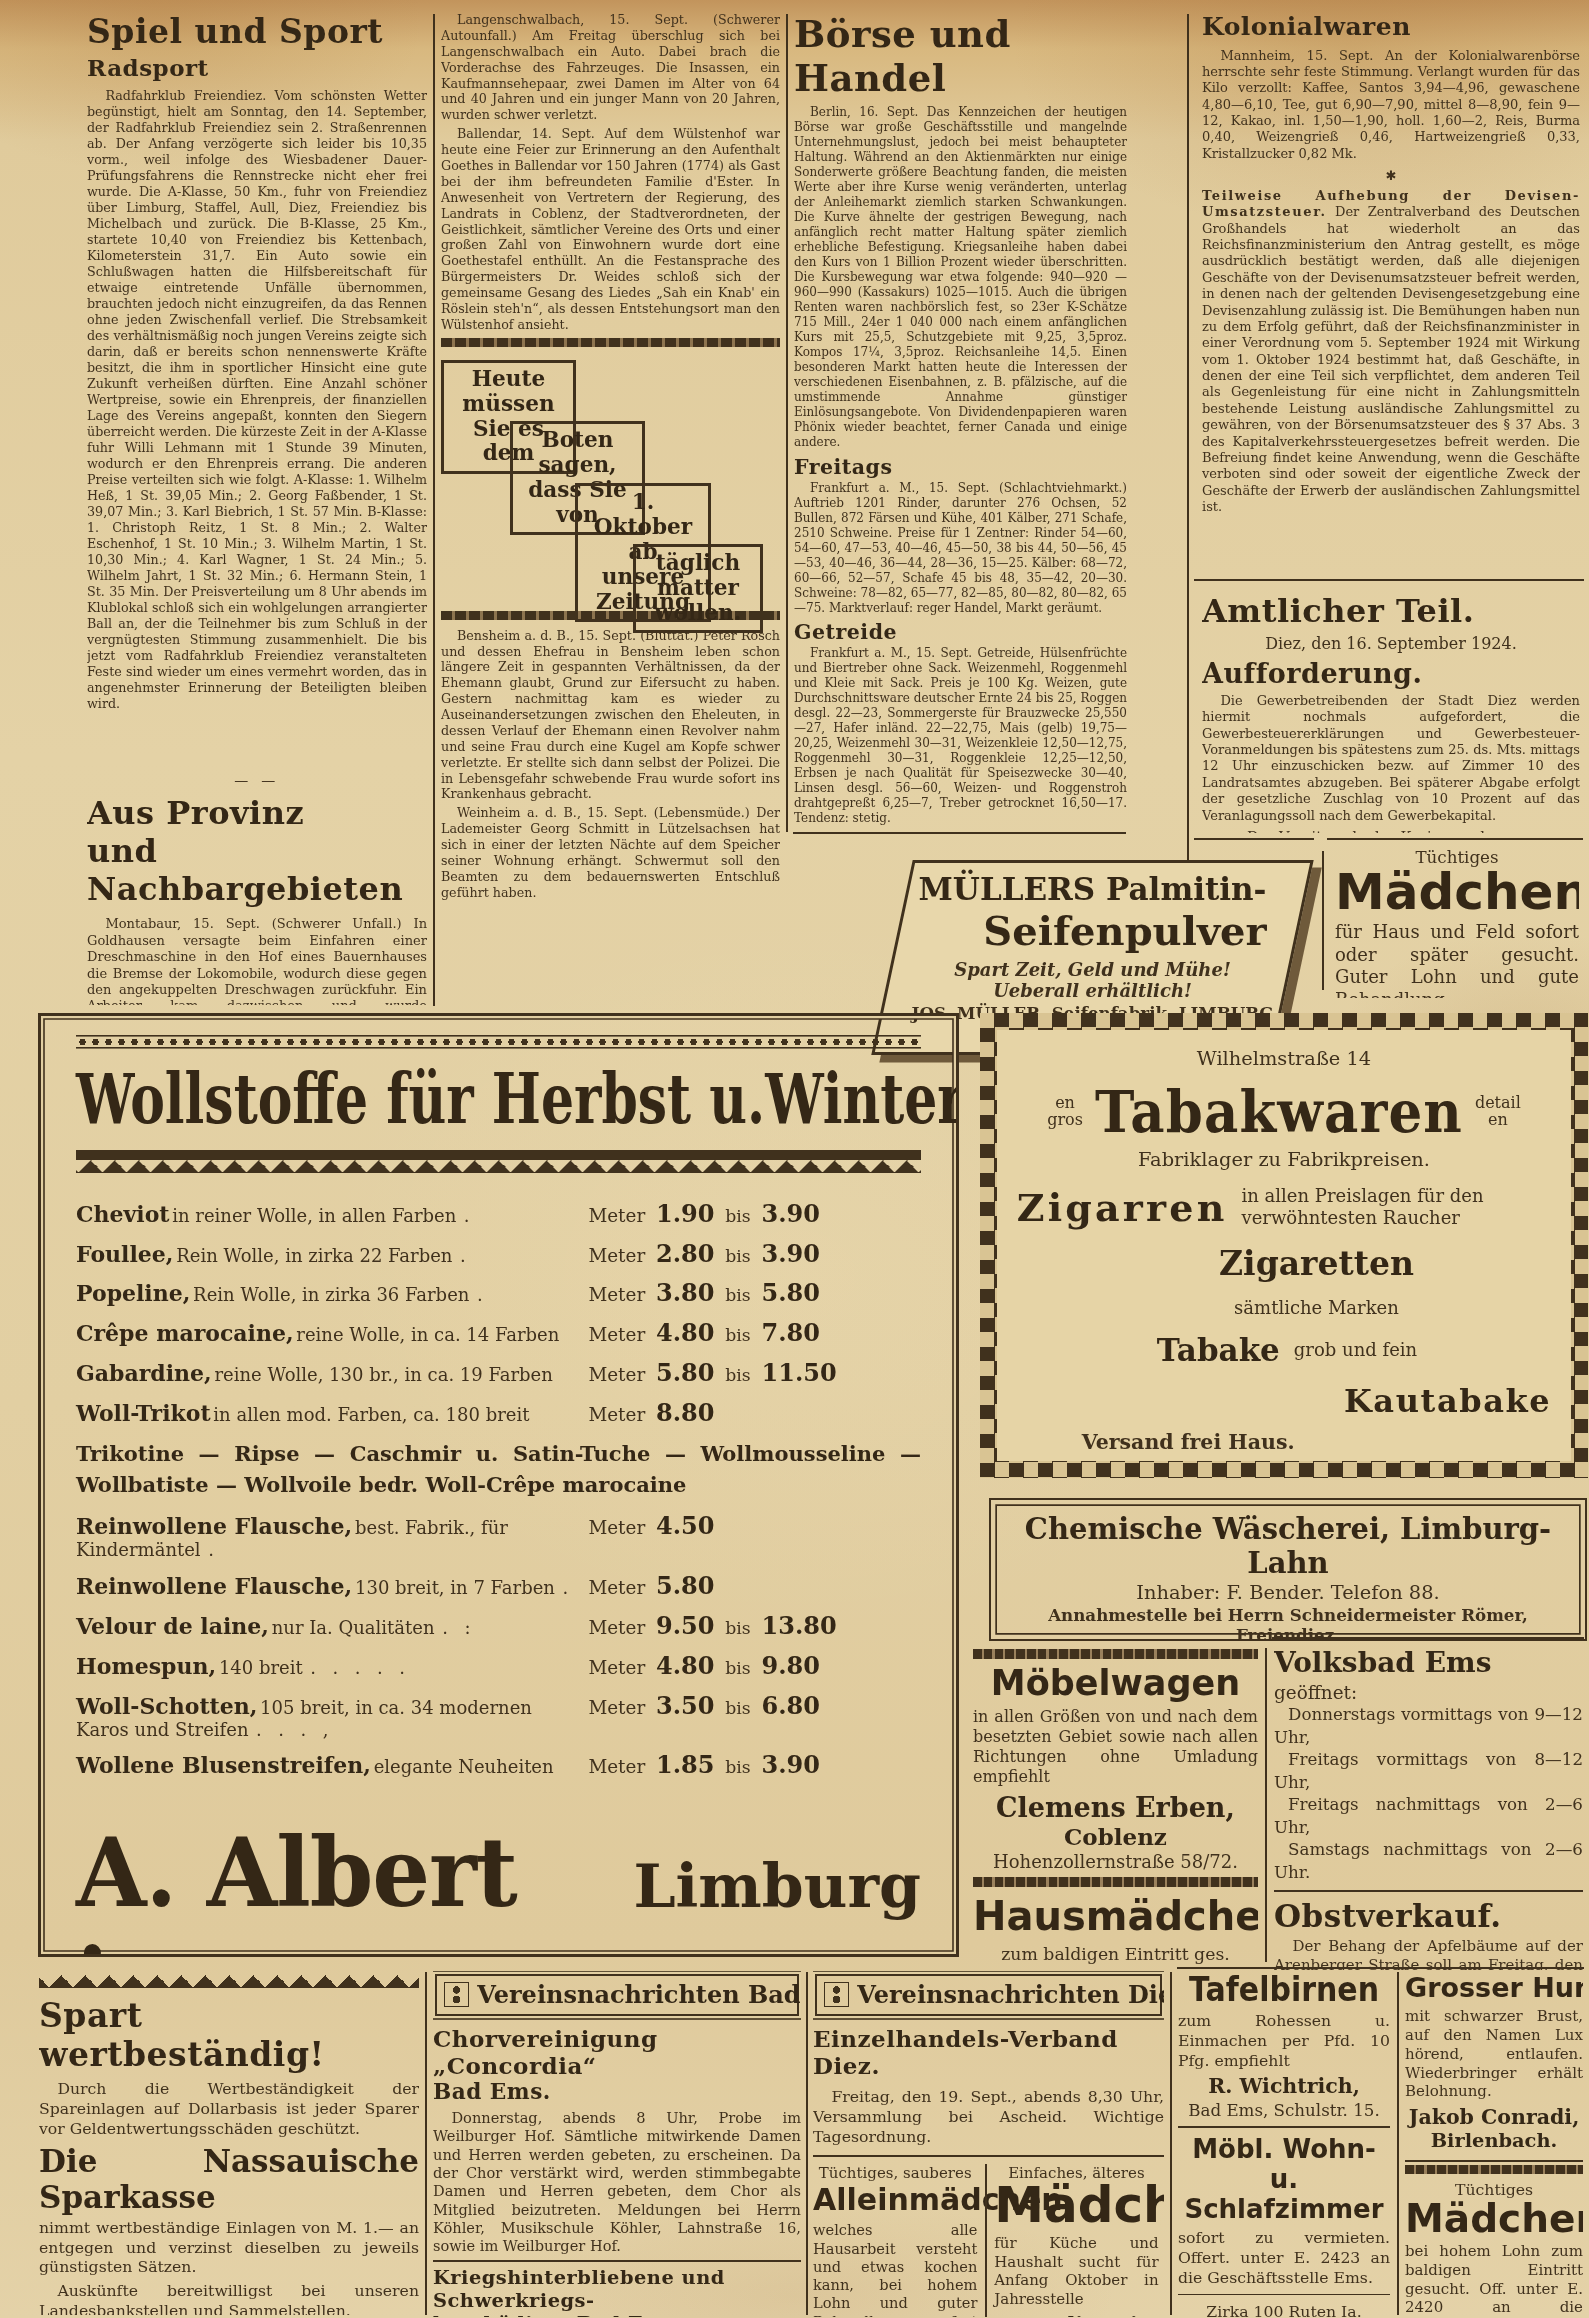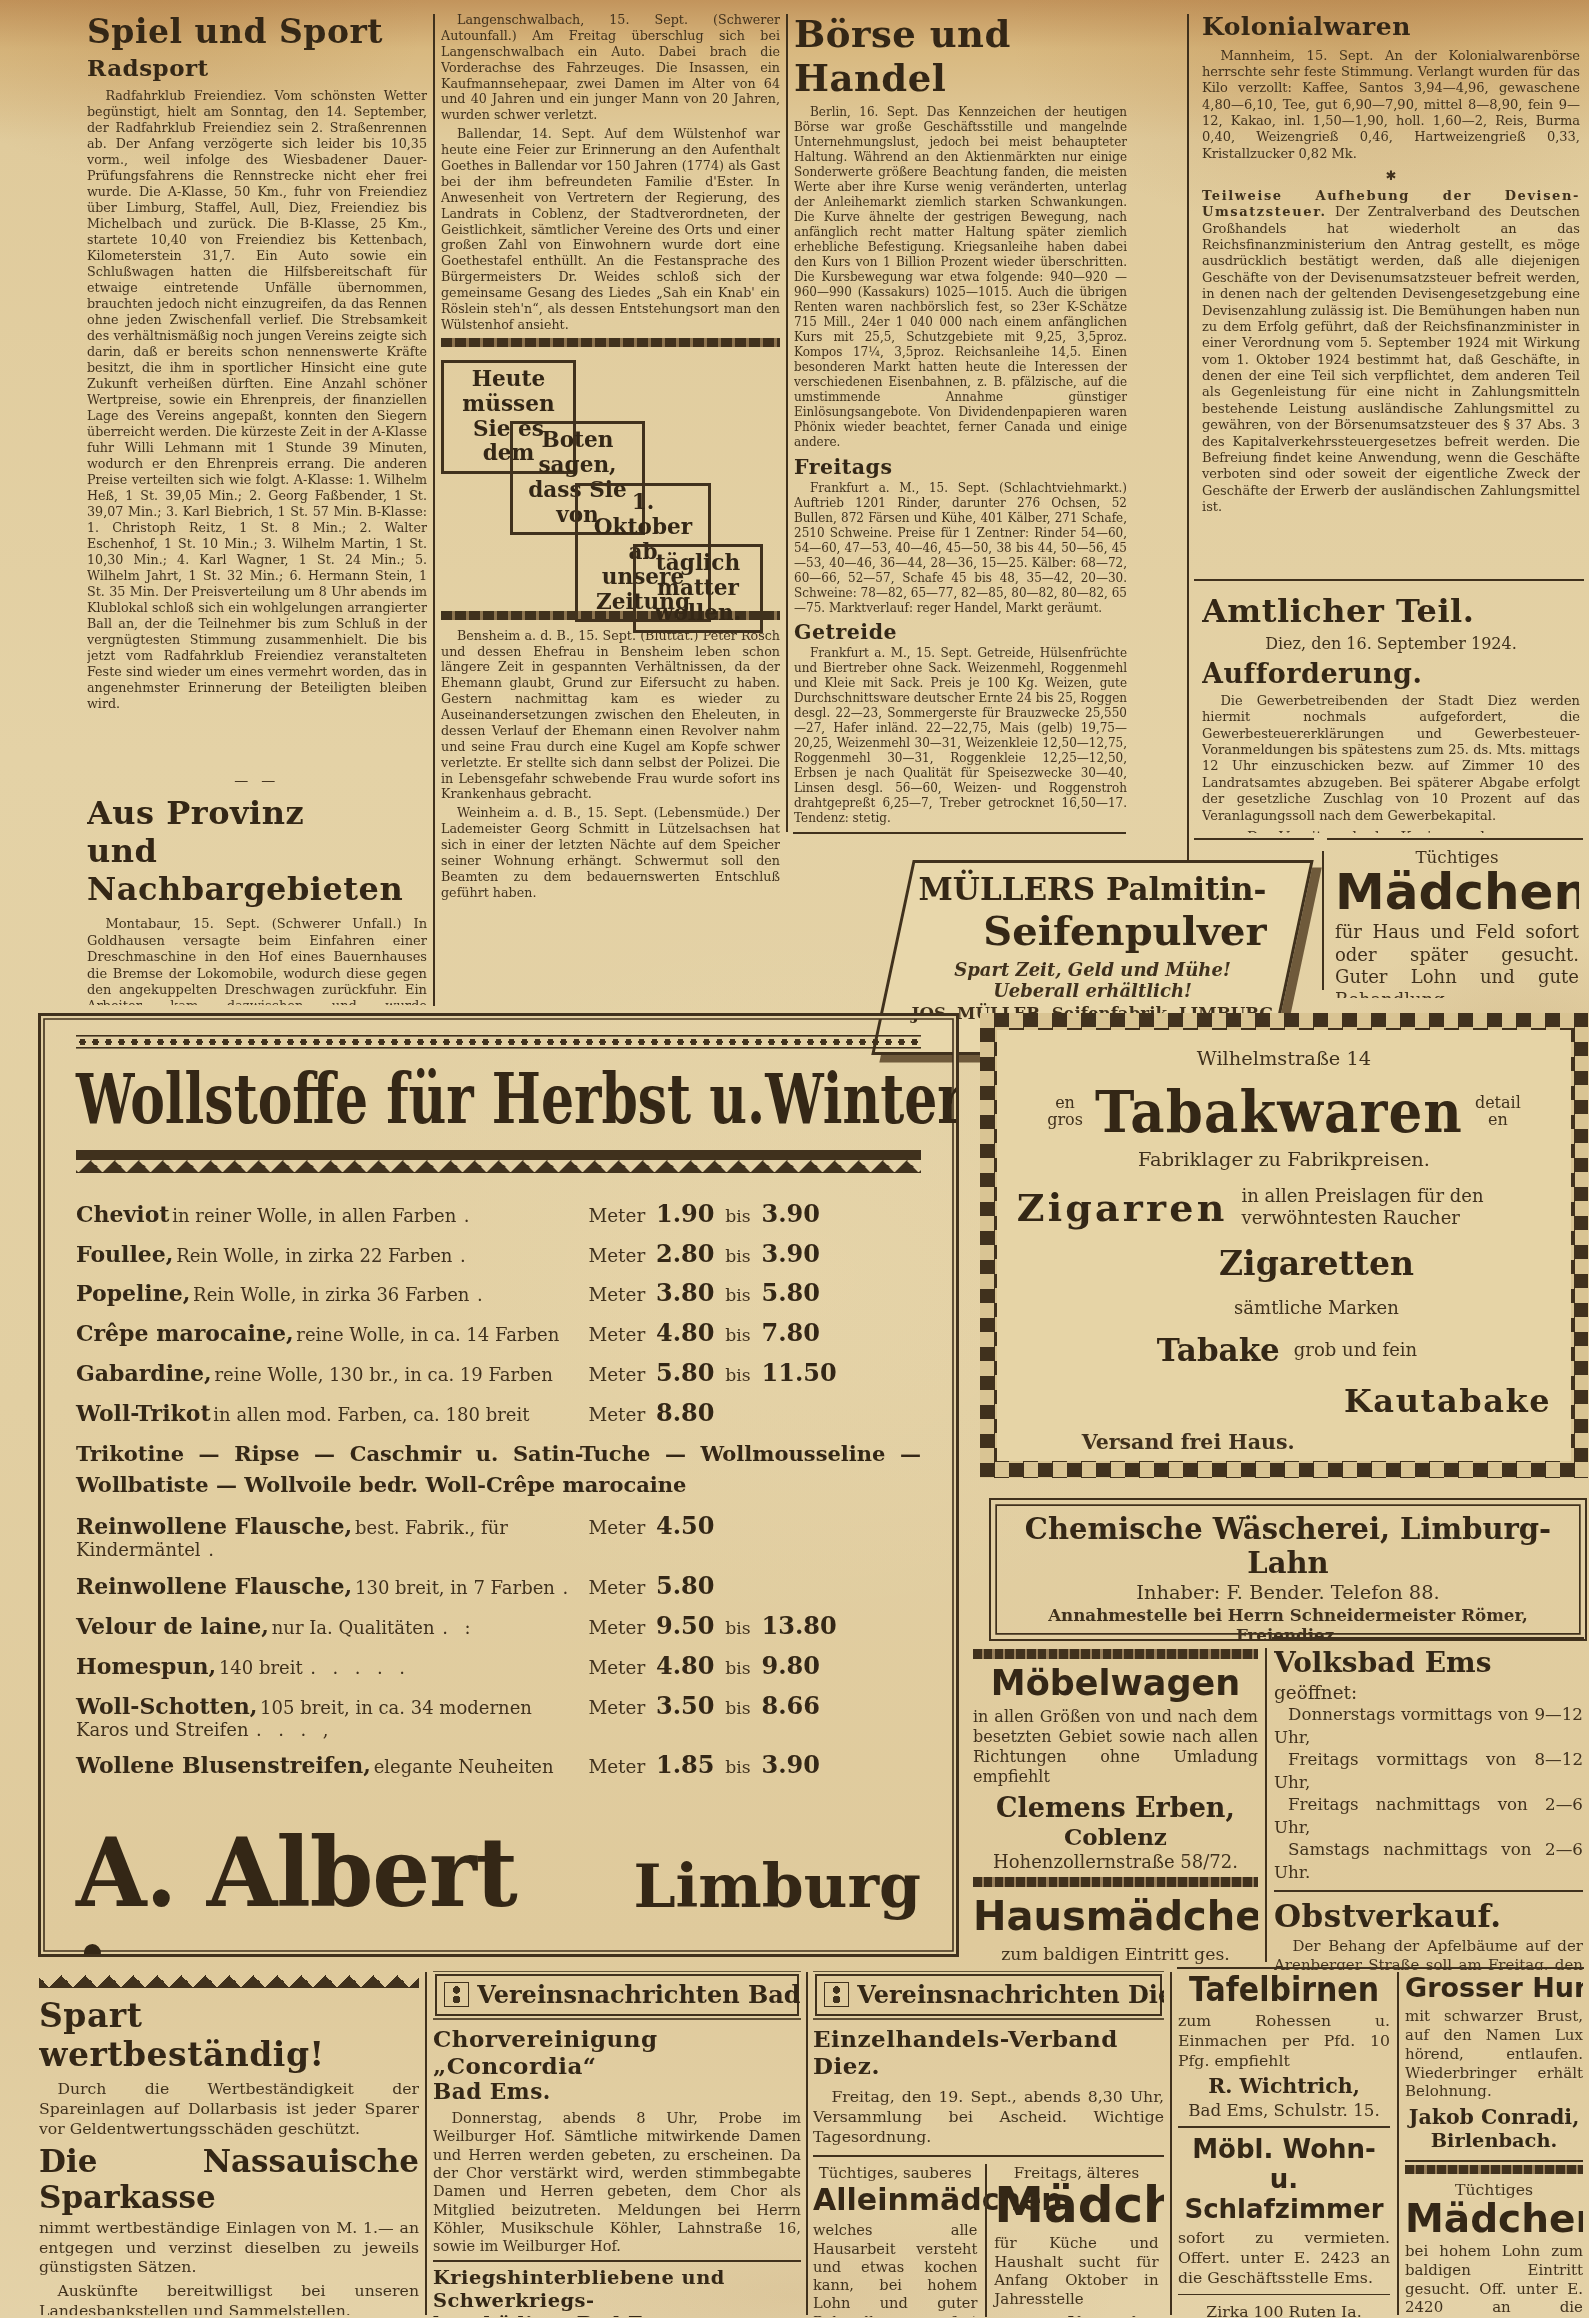--- a/index.html
+++ b/index.html
@@ -272,21 +272,21 @@
             <span class="wbis">bis</span>
             <span class="wval">9.80</span>
           </span>
         </div>
       <div class="wrow">
           <span class="wleft"><span class="wname">Woll-Schotten,</span> <span class="wdesc">105 breit, in ca. 34 modernen Karos und Streifen</span><span class="wdots">. . . ,</span></span>
           <span class="wright">
             <span class="wmeter">Meter</span>
             <span class="wval">3.50</span>
             <span class="wbis">bis</span>
-            <span class="wval">8.66</span>
+            <span class="wval">6.80</span>
           </span>
         </div>
       <div class="wrow">
           <span class="wleft"><span class="wname">Wollene Blusenstreifen,</span> <span class="wdesc">elegante Neuheiten</span><span class="wdots"></span></span>
           <span class="wright">
             <span class="wmeter">Meter</span>
             <span class="wval">1.85</span>
             <span class="wbis">bis</span>
             <span class="wval">3.90</span>
           </span>
@@ -407,21 +407,21 @@
     <div class="rule" style="margin:8.6px 0 3.2px;"></div>
     <div class="two-sub">
       <div class="sub-l">
         <div class="ad-pre" style="font-size:15px;">Tüchtiges, sauberes</div>
         <div class="ad-title" style="font-size:30px;">Alleinmädchen</div>
         <div class="ad-body" style="font-size:14.6px;">welches alle Hausarbeit versteht und etwas kochen kann, bei hohem Lohn und guter Behandlung sofort gesucht. Bitte melden bei</div>
 
       </div>
       <div class="sub-m"></div>
       <div class="sub-r">
-        <div class="ad-pre" style="font-size:15px;">Freitags, älteres</div>
+        <div class="ad-pre" style="font-size:15px;">Einfaches, älteres</div>
         <div class="ad-title" style="font-size:50px;line-height:.95;">Mädchen</div>
         <div class="ad-body" style="font-size:15px;">für Küche und Haushalt sucht für Anfang Oktober in Jahresstelle</div>
         <div class="ad-sig" style="font-size:20.5px;">Konditorei Knops,</div>
 
       </div>
     </div>
   </div>
 
   <div class="col" style="left:1178px;top:1972px;width:212px;height:347px;">
     <div class="ad-title" style="font-size:30px;transform:scaleY(1.1);">Tafelbirnen</div>

